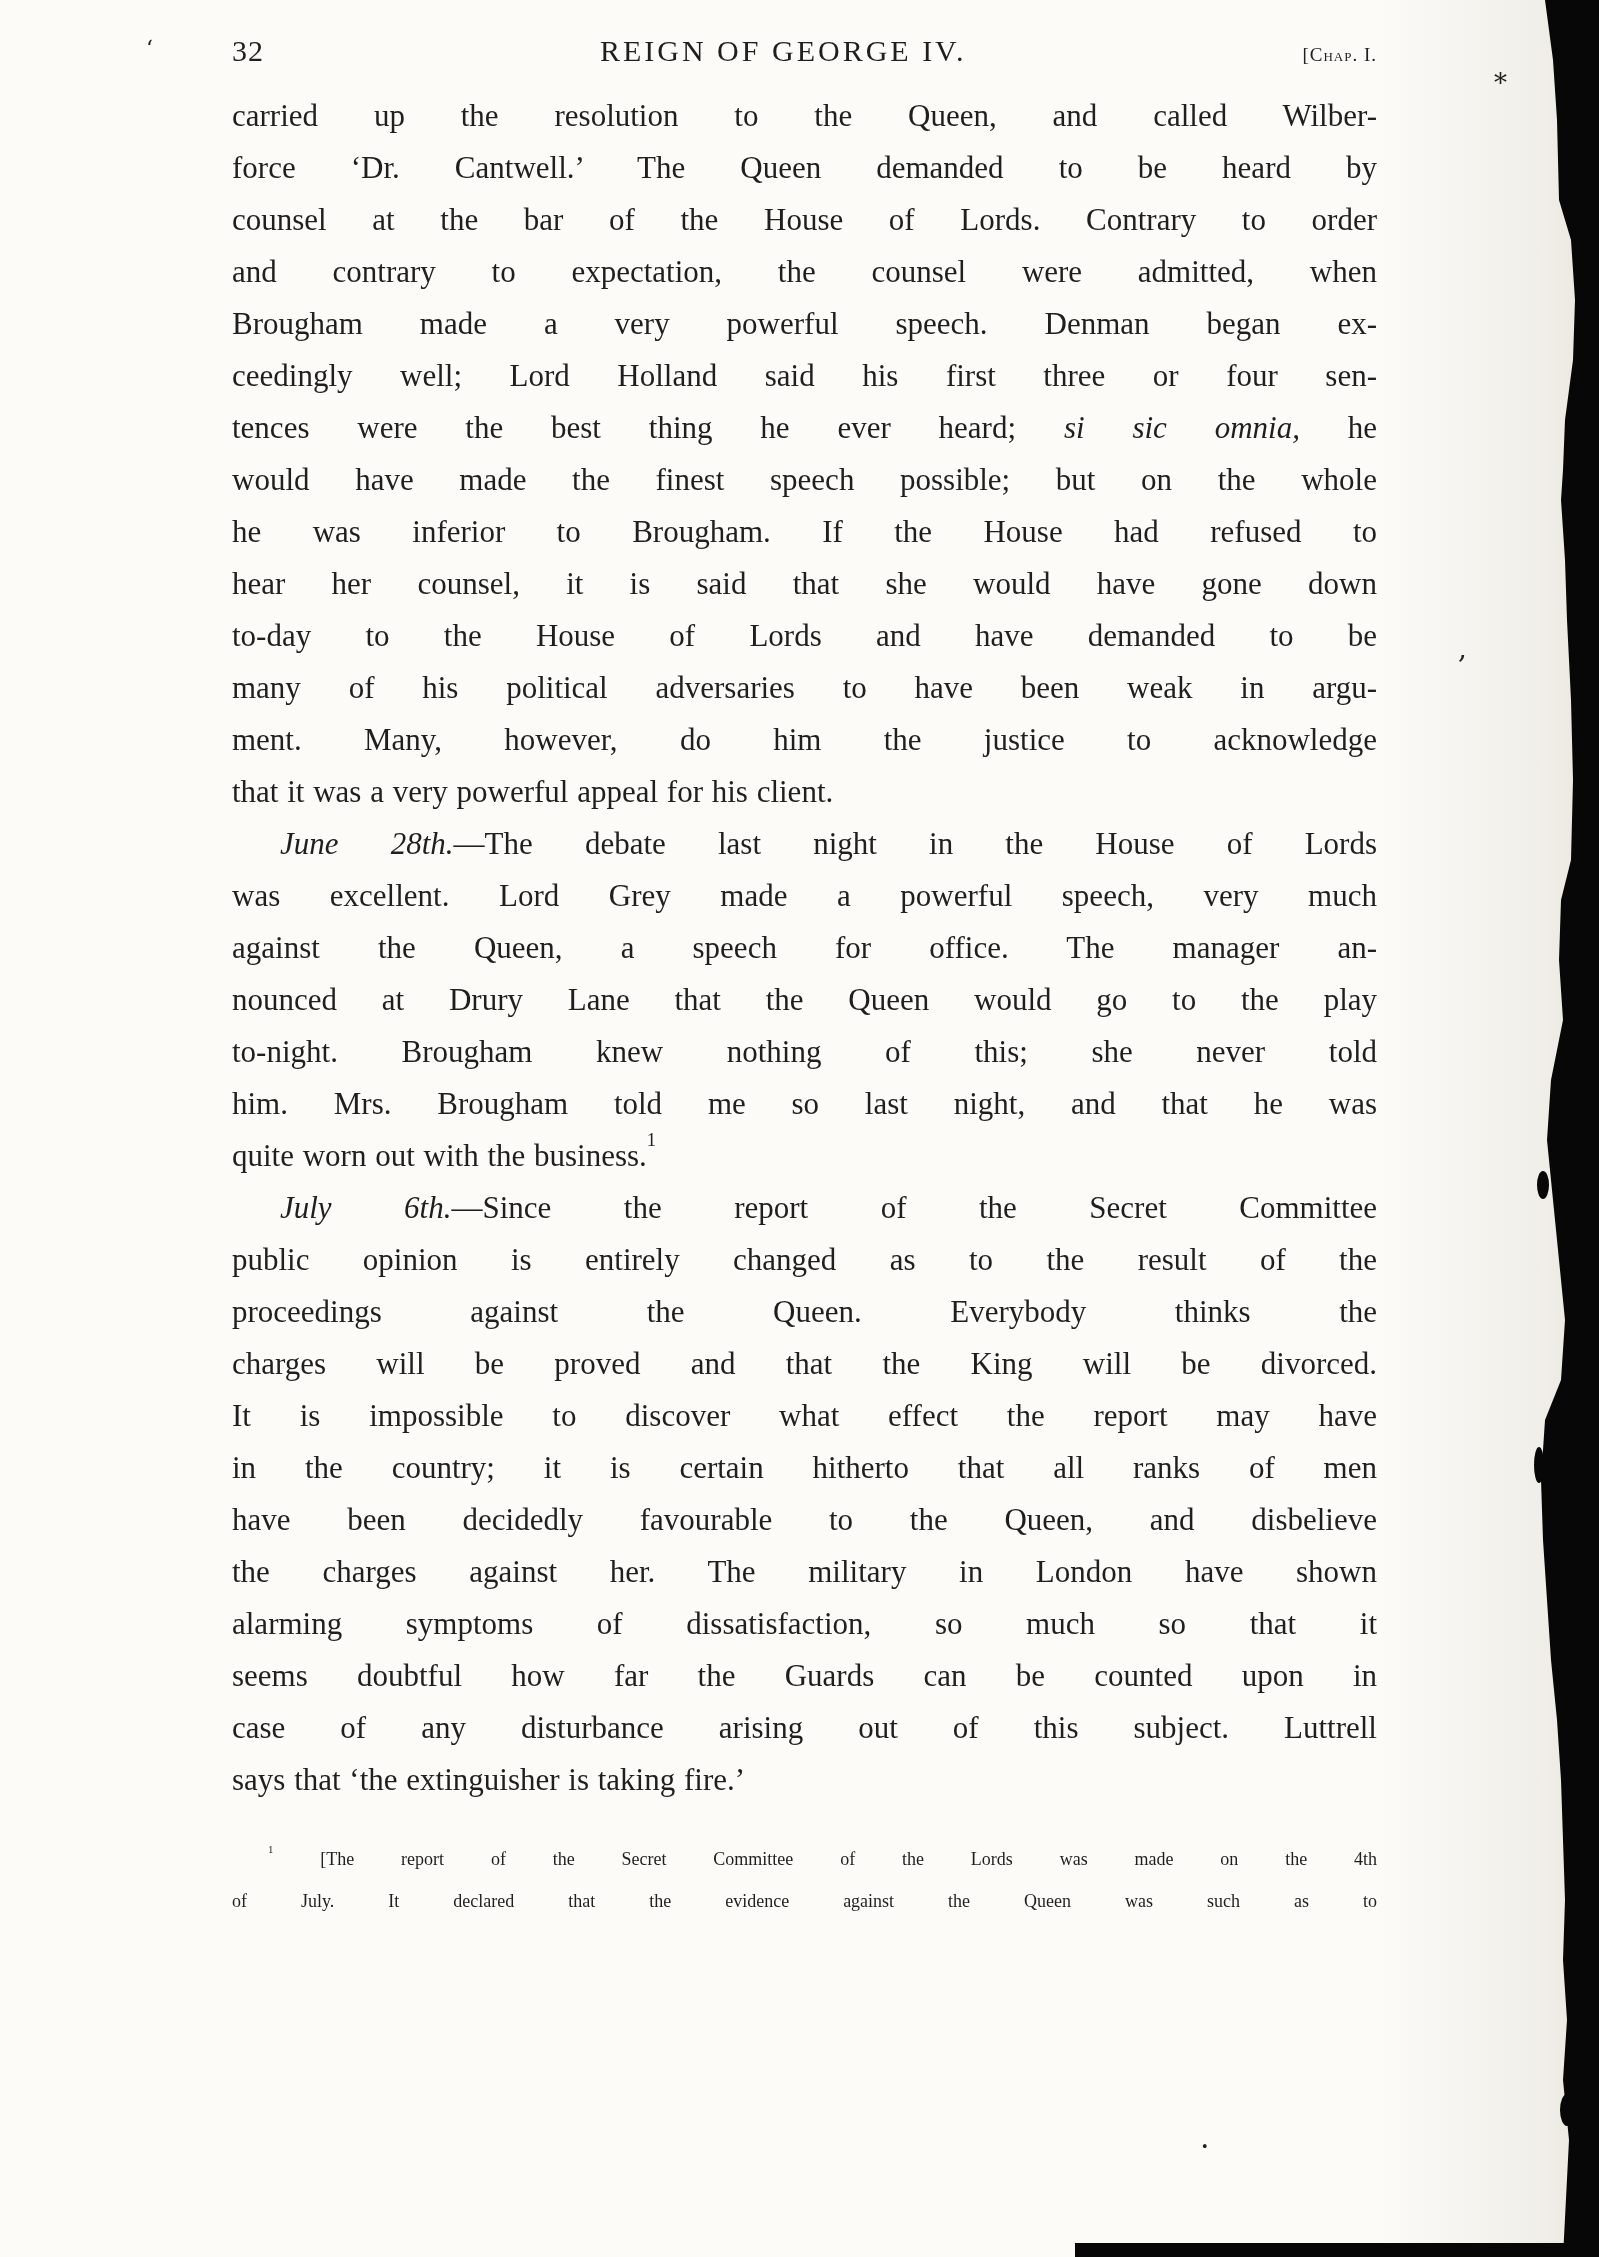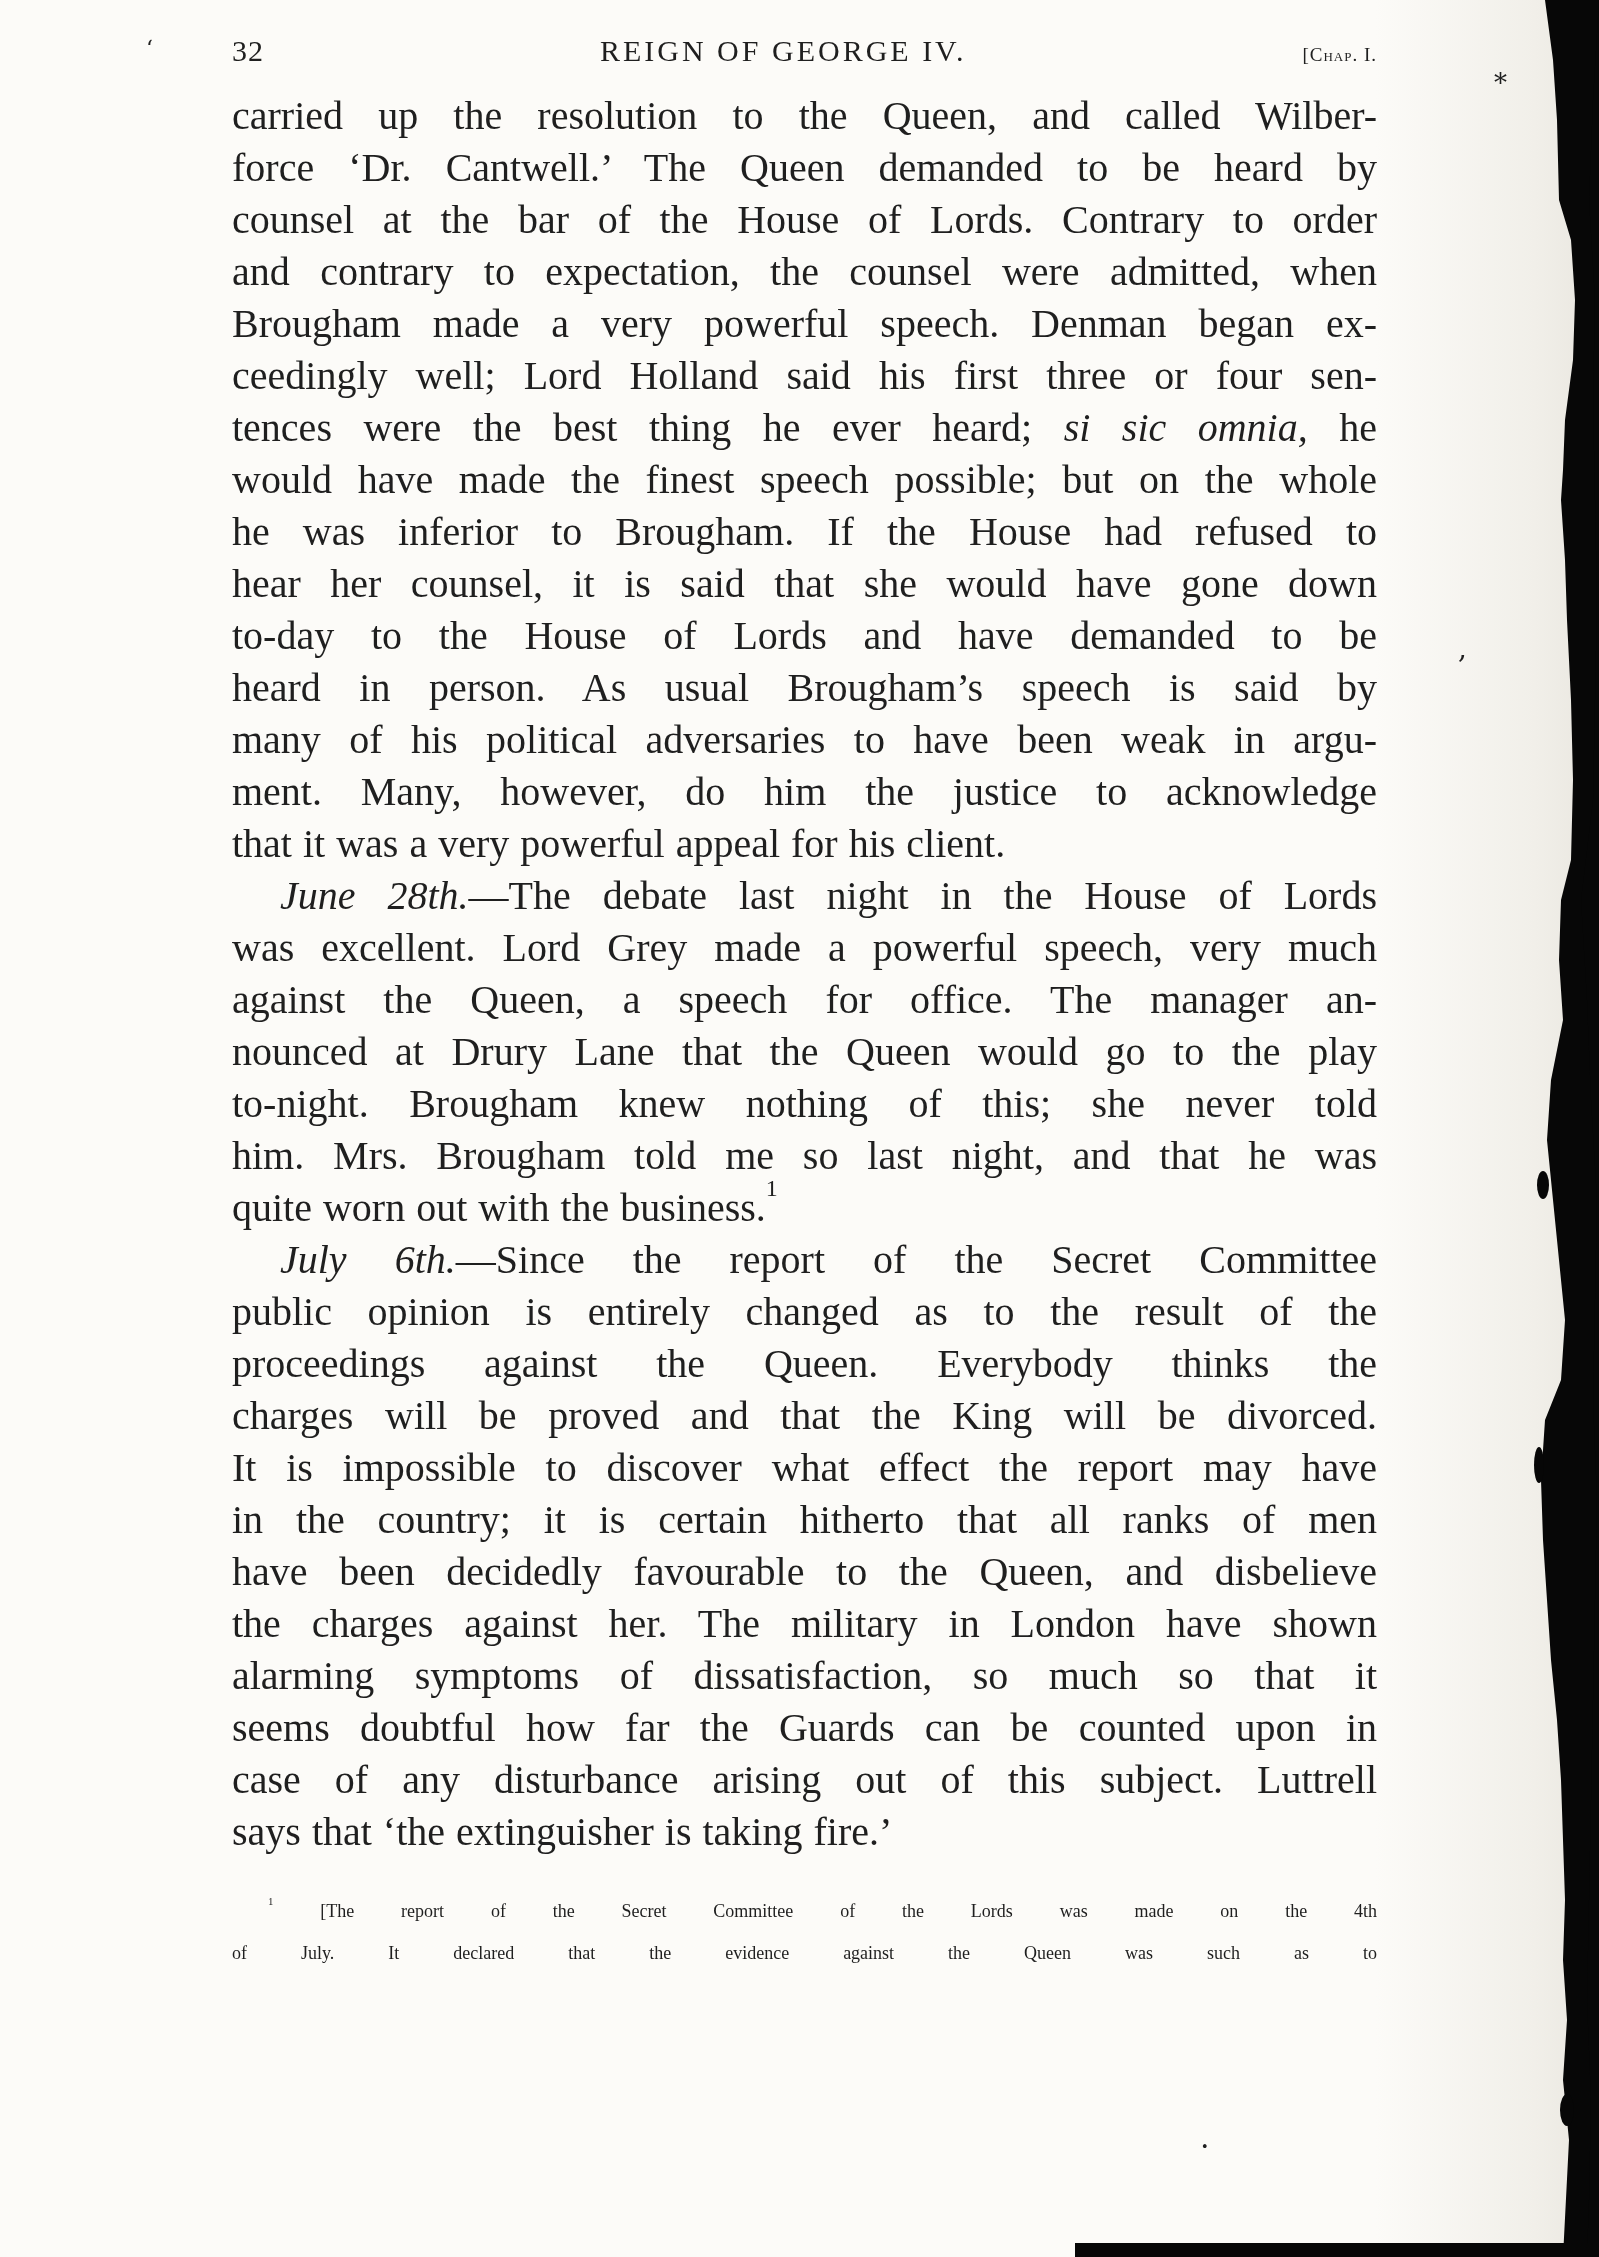--- a/index.html
+++ b/index.html
@@ -23,21 +23,21 @@
     justify-content:space-between;
     align-items:baseline;
     font-size:30px;
     line-height:42px;
   }
   .page-number { letter-spacing:1px; }
   .running-title { letter-spacing:3px; }
   .chapter-label { font-variant:small-caps; letter-spacing:1px; font-size:19px;margin-top:12px; }
   .body-text { margin-top:14px; }
   .line {
-    font-size:40px;
+    font-size:31px;
     line-height:52px;
     text-align:justify;
     text-align-last:justify;
     word-spacing:1px;
   }
   .line.last { text-align-last:left; }
   .para.indent .line:first-child { text-indent:48px; }
   .footnote { margin-top:32px; }
   .footnote .line {
     font-size:18px;
@@ -91,21 +91,20 @@
         <div class="line"><span>force ‘Dr. Cantwell.’ The Queen demanded to be heard by</span></div>
         <div class="line"><span>counsel at the bar of the House of Lords. Contrary to order</span></div>
         <div class="line"><span>and contrary to expectation, the counsel were admitted, when</span></div>
         <div class="line"><span>Brougham made a very powerful speech. Denman began ex-</span></div>
         <div class="line"><span>ceedingly well; Lord Holland said his first three or four sen-</span></div>
         <div class="line"><span>tences were the best thing he ever heard; </span><i>si sic omnia,</i><span> he</span></div>
         <div class="line"><span>would have made the finest speech possible; but on the whole</span></div>
         <div class="line"><span>he was inferior to Brougham. If the House had refused to</span></div>
         <div class="line"><span>hear her counsel, it is said that she would have gone down</span></div>
         <div class="line"><span>to-day to the House of Lords and have demanded to be</span></div>
-        <div class="line"><span>heard in person. As usual Brougham’s speech is said by</span></div>
         <div class="line"><span>many of his political adversaries to have been weak in argu-</span></div>
         <div class="line"><span>ment. Many, however, do him the justice to acknowledge</span></div>
         <div class="line last"><span>that it was a very powerful appeal for his client.</span></div>
       </div>
       <div class="para indent">
         <div class="line"><i>June 28th.</i><span>—The debate last night in the House of Lords</span></div>
         <div class="line"><span>was excellent. Lord Grey made a powerful speech, very much</span></div>
         <div class="line"><span>against the Queen, a speech for office. The manager an-</span></div>
         <div class="line"><span>nounced at Drury Lane that the Queen would go to the play</span></div>
         <div class="line"><span>to-night. Brougham knew nothing of this; she never told</span></div>

